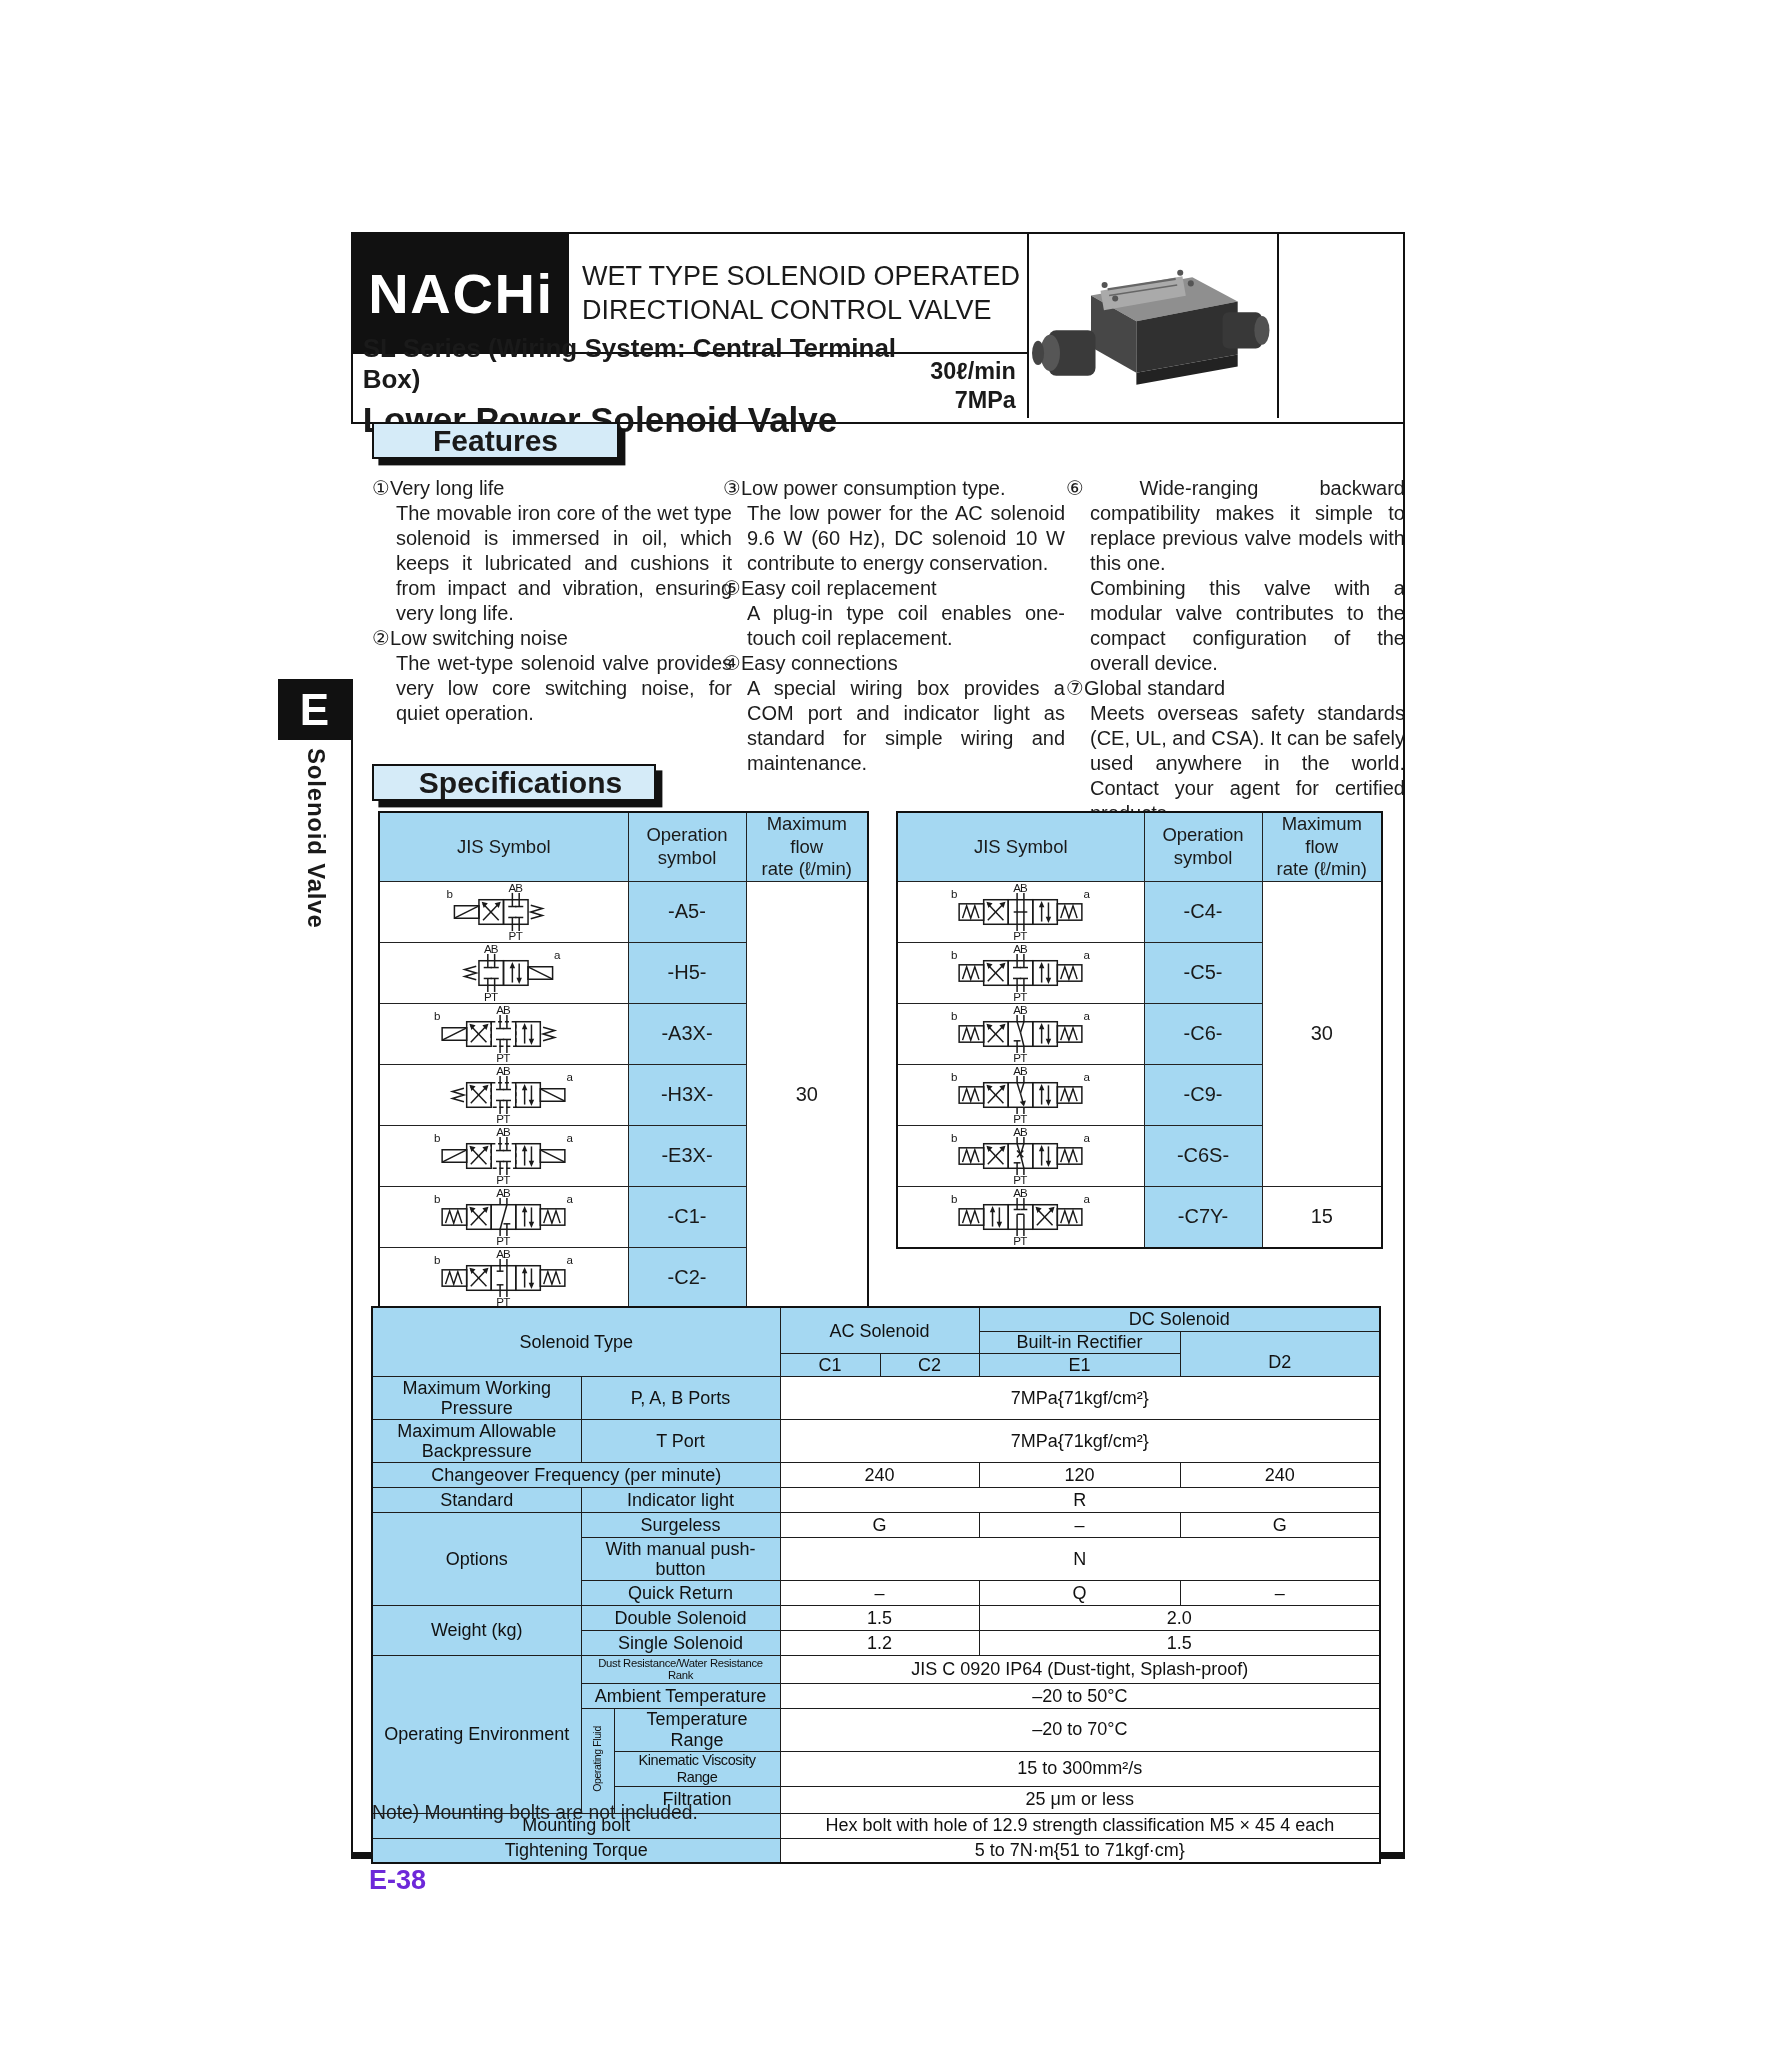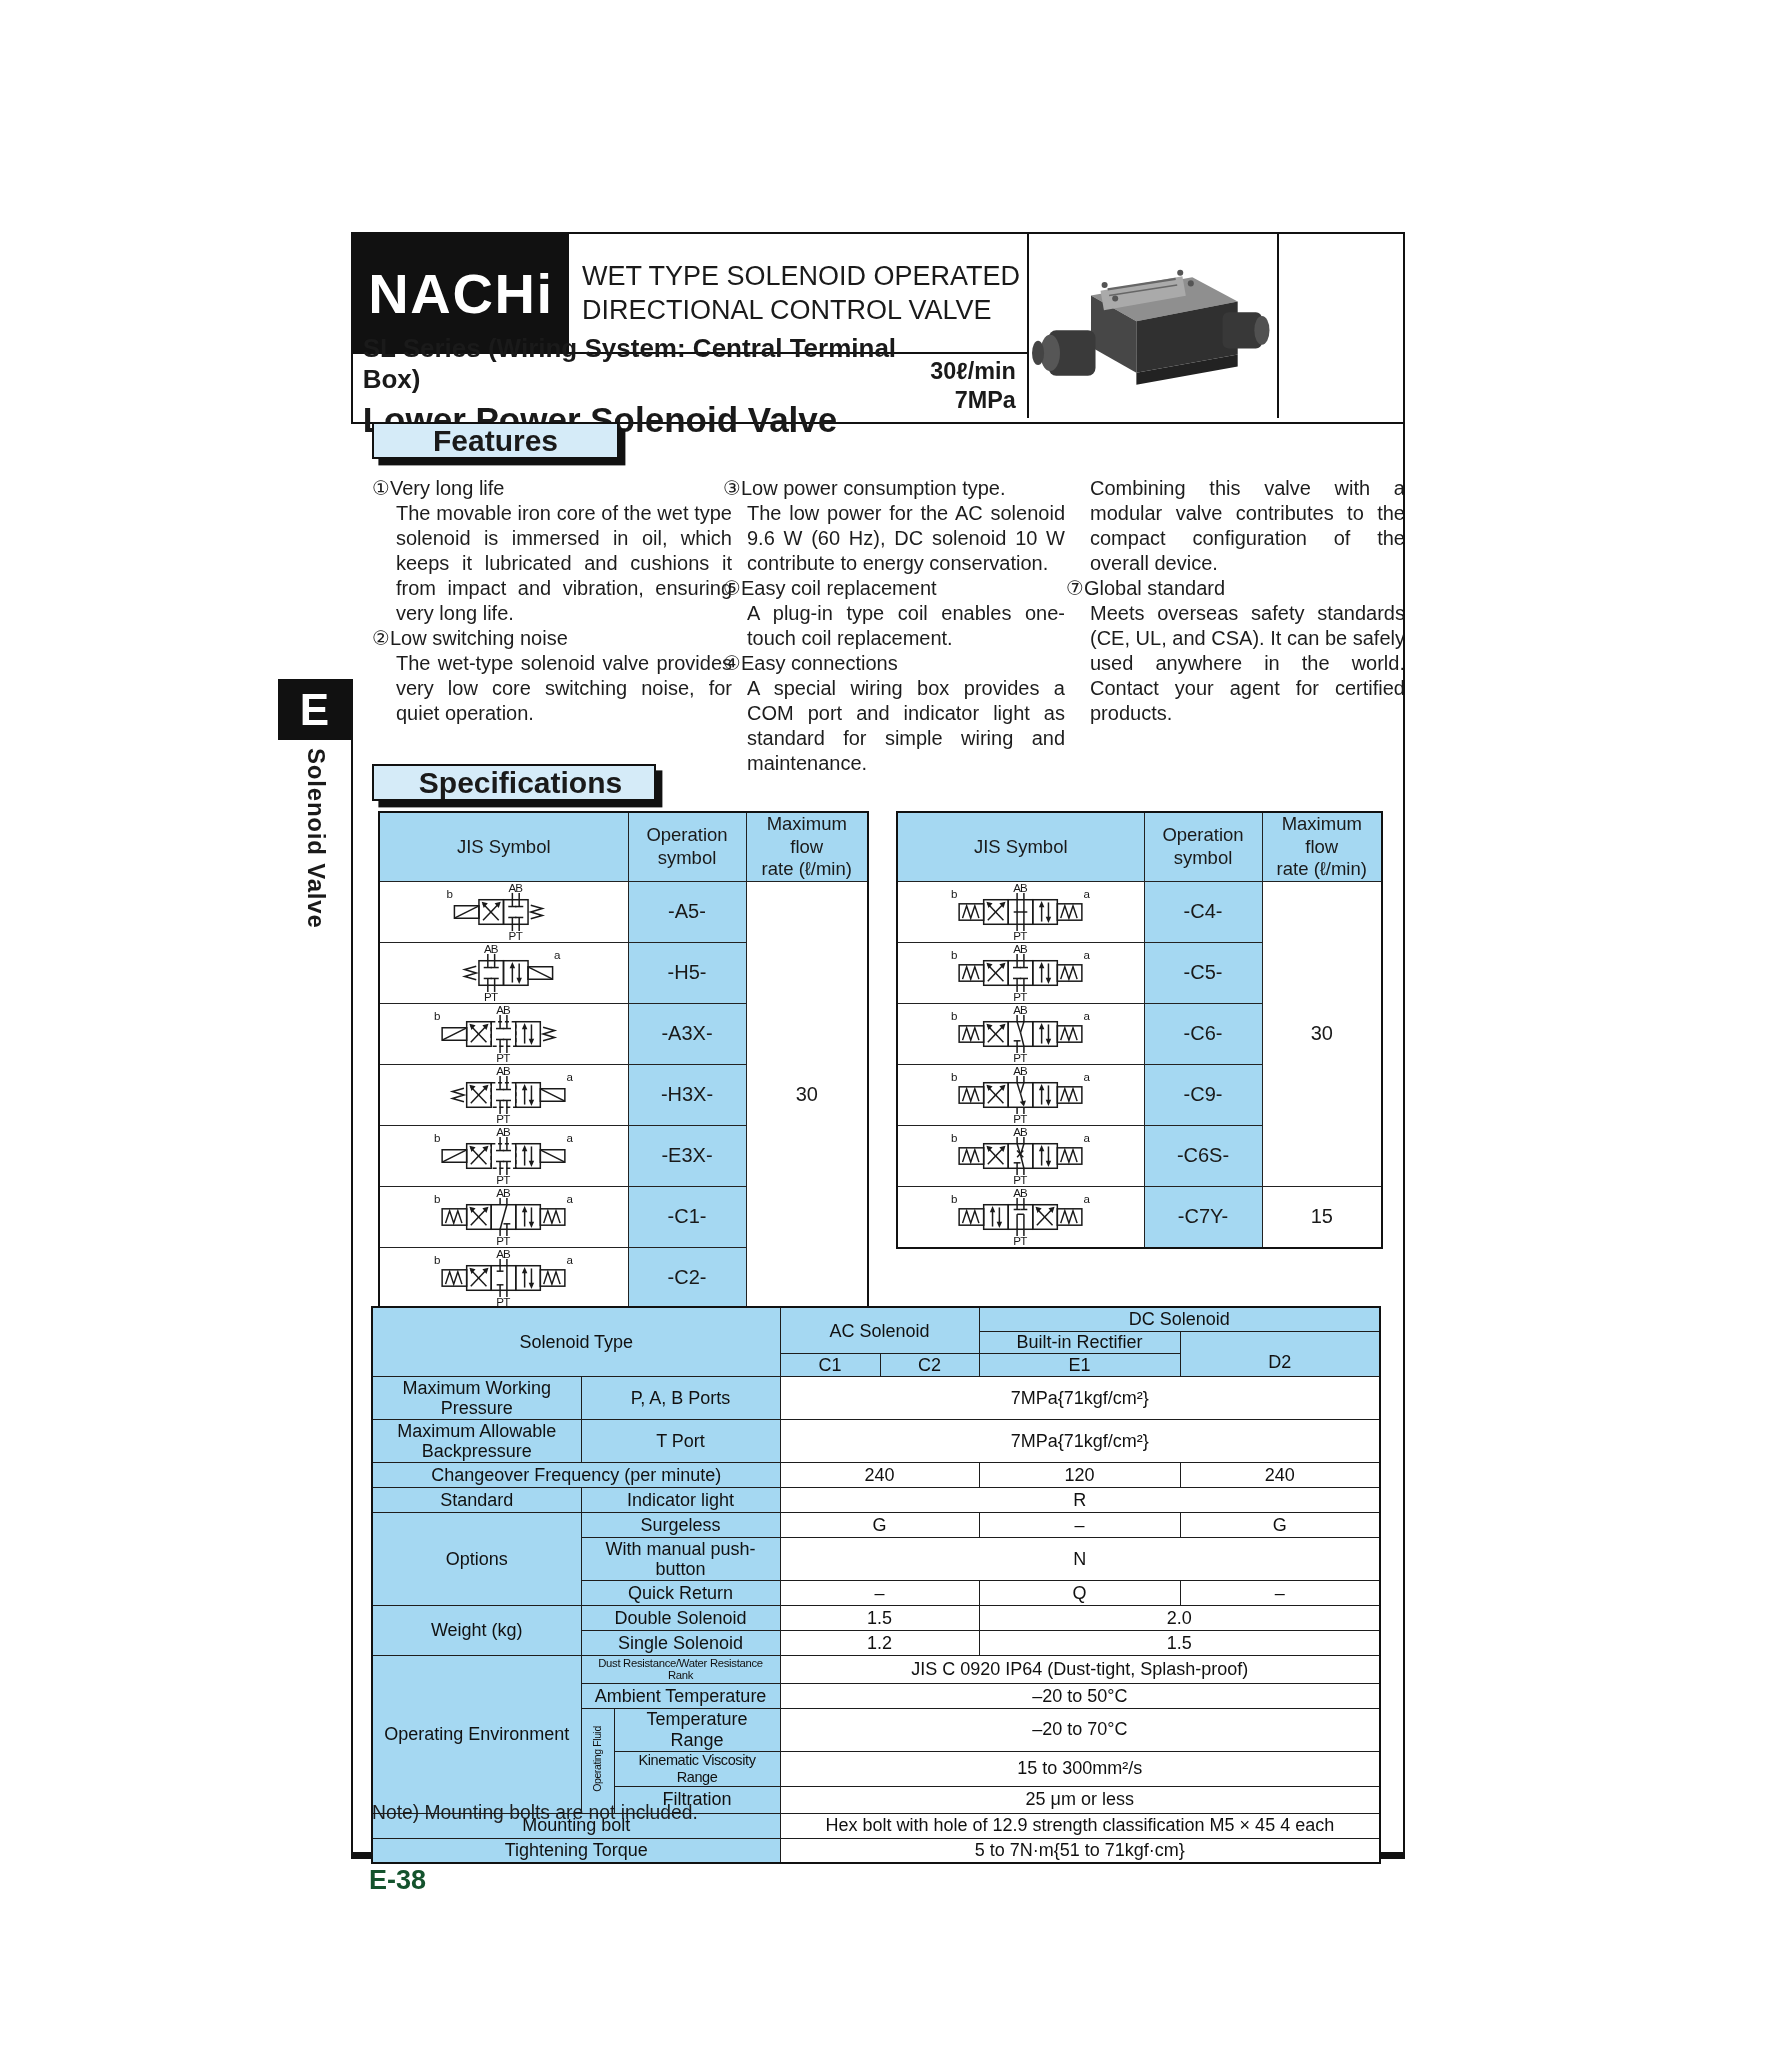--- a/index.html
+++ b/index.html
@@ -51,21 +51,21 @@
   .spec-table{border-collapse:collapse;table-layout:fixed;border:2.4px solid #111;background:#fff;}
   .spec-table td{border:1.6px solid #1d1d1d;font-size:18px;text-align:center;vertical-align:middle;padding:0.8px 4.8px;line-height:1.12;color:#111;box-sizing:border-box;}
   .spec-table td.blue{background:#a5d8f2;}
   .spec-table td.small{font-size:11.3px;letter-spacing:-0.3px;}
   .spec-table td.sm2{font-size:14.5px;letter-spacing:-0.4px;}
   .spec-table td.vbot{vertical-align:bottom;padding-bottom:4px;}
   .spec-table td.vert{padding:0;}
   .vtext{writing-mode:vertical-rl;transform:rotate(180deg);display:inline-block;font-size:10.5px;letter-spacing:-0.4px;white-space:nowrap;}
 
   .note{font-size:19.3px;color:#1d1d1d;}
-  .pagenum{font-size:27px;font-weight:bold;color:#14532d;}
+  .pagenum{font-size:27px;font-weight:bold;color:#6d28d9;}
 </style>
 </head>
 <body>
 
 <div class="page">
 
   <div class="abs hdr">
     <div class="hdr-logo">
       <span>NACHi</span>
     </div>
@@ -128,20 +128,21 @@
         <div class="feat-lead"><span class="feat-num">⑤</span>Easy coil replacement</div>
         <div class="feat-para">A plug-in type coil enables one-touch coil replacement.</div>
       </div>
       <div class="feat-item">
         <div class="feat-lead"><span class="feat-num">④</span>Easy connections</div>
         <div class="feat-para">A special wiring box provides a COM port and indicator light as standard for simple wiring and maintenance.</div>
       </div>
     </div>
   <div class="feat-col" id="feat-col-2" style="left:1066px;width:339px;">
       <div class="feat-item">
+        <div class="feat-lead"><span class="feat-num">⑥</span>Wide-ranging backward compatibility makes it simple to replace previous valve models with this one.</div>
         <div class="feat-para">Combining this valve with a modular valve contributes to the compact configuration of the overall device.</div>
       </div>
       <div class="feat-item">
         <div class="feat-lead"><span class="feat-num">⑦</span>Global standard</div>
         <div class="feat-para">Meets overseas safety standards (CE, UL, and CSA). It can be safely used anywhere in the world. Contact your agent for certified products.</div>
       </div>
     </div>
 
   <div class="abs etab">
     <span>E</span>

